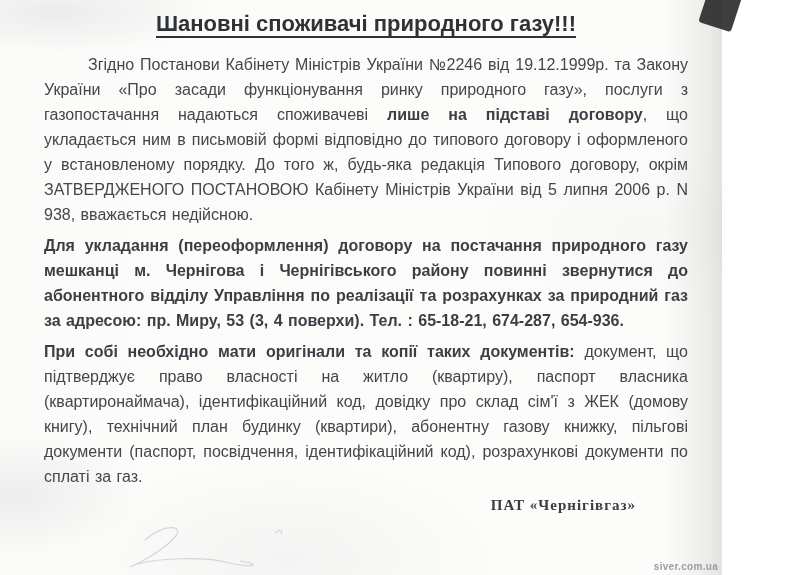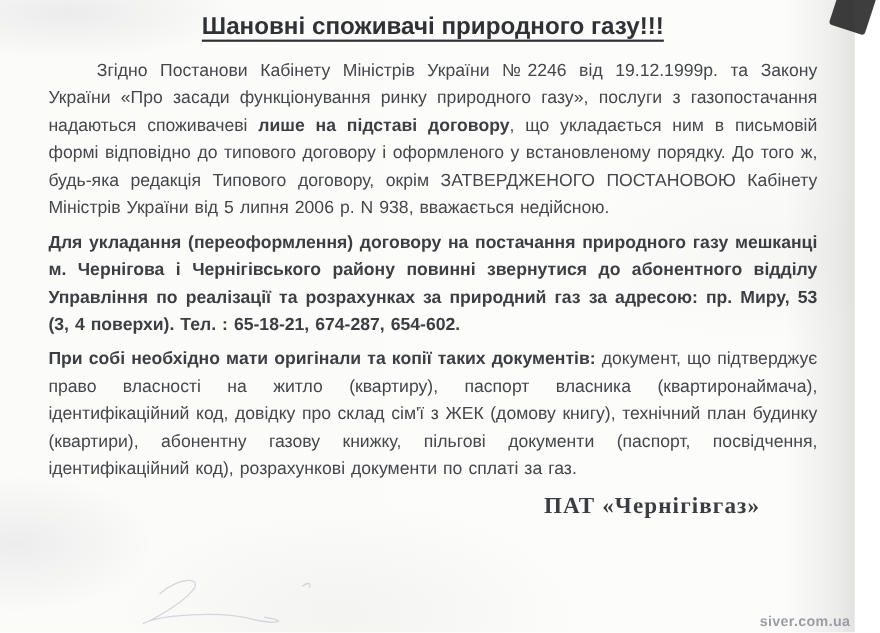--- a/index.html
+++ b/index.html
@@ -5,21 +5,21 @@
   html, body {
     margin: 0;
     padding: 0;
     width: 800px;
     height: 575px;
     overflow: hidden;
     background: #ffffff;
   }
   .page {
     position: relative;
-    width: 777px;
+    width: 722px;
     height: 575px;
     box-sizing: border-box;
     padding: 8px 34px 0 44px;
     font-family: "Liberation Sans", sans-serif;
     color: #43464b;
     background:
       radial-gradient(ellipse 220px 60px at 8% 2%, rgba(160,165,172,0.18), rgba(160,165,172,0) 70%),
       radial-gradient(ellipse 180px 90px at 2% 86%, rgba(150,155,165,0.15), rgba(150,155,165,0) 70%),
       radial-gradient(ellipse 260px 120px at 90% 40%, rgba(200,203,208,0.10), rgba(200,203,208,0) 70%),
       radial-gradient(ellipse 300px 140px at 40% 97%, rgba(170,175,182,0.10), rgba(170,175,182,0) 70%),
@@ -65,54 +65,54 @@
     color: #3b3e43;
     text-decoration-thickness: 1.5px;
     text-underline-offset: 3px;
   }
   .signature {
     margin-top: 8px;
     text-align: right;
     padding-right: 52px;
     font-family: "Liberation Serif", serif;
     font-weight: bold;
-    font-size: 21px;
+    font-size: 15px;
     color: #3a3d42;
     letter-spacing: 1px;
   }
   .pencil-mark {
     position: absolute;
     left: 90px;
     top: 515px;
     width: 260px;
     height: 60px;
     pointer-events: none;
   }
   .watermark {
     position: absolute;
     right: 4px;
     bottom: 3px;
-    font-size: 13px;
+    font-size: 10px;
     font-weight: bold;
     color: #9a9da4;
     letter-spacing: 0.3px;
   }
 </style>
 </head>
 <body>
 
 <div class="page">
 
   <div class="corner-mark"></div>
 
   <h1 class="title"><span class="u">Шановні споживачі природного газу!!!</span></h1>
 
   <p class="body-par p1"><span>Згідно Постанови Кабінету Міністрів України №2246 від 19.12.1999р. та Закону України «Про засади функціонування ринку природного газу», послуги з газопостачання надаються споживачеві </span><span class="bold-underline">лише на підставі договору</span><span>, що укладається ним в письмовій формі відповідно до типового договору і оформленого у встановленому порядку. До того ж, будь-яка редакція Типового договору, окрім ЗАТВЕРДЖЕНОГО ПОСТАНОВОЮ Кабінету Міністрів України від 5 липня 2006 р. N 938, вважається недійсною.</span></p>
 
-  <p class="body-par bold">Для укладання (переоформлення) договору на постачання природного газу мешканці м. Чернігова і Чернігівського району повинні звернутися до абонентного відділу Управління по реалізації та розрахунках за природний газ за адресою: пр. Миру, 53 (3, 4 поверхи). Тел. : 65-18-21, 674-287, 654-602.</p>
+  <p class="body-par bold">Для укладання (переоформлення) договору на постачання природного газу мешканці м. Чернігова і Чернігівського району повинні звернутися до абонентного відділу Управління по реалізації та розрахунках за природний газ за адресою: пр. Миру, 53 (3, 4 поверхи). Тел. : 65-18-21, 674-287, 654-936.</p>
 
   <p class="body-par"><span class="bold-underline">При собі необхідно мати оригінали та копії таких документів:</span><span> документ, що підтверджує право власності на житло (квартиру), паспорт власника (квартиронаймача), ідентифікаційний код, довідку про склад сім'ї з ЖЕК (домову книгу), технічний план будинку (квартири), абонентну газову книжку, пільгові документи (паспорт, посвідчення, ідентифікаційний код), розрахункові документи по сплаті за газ.</span></p>
 
 
   <div class="signature">ПАТ «Чернігівгаз»</div>
 
   <svg class="pencil-mark" viewBox="0 0 260 60" xmlns="http://www.w3.org/2000/svg">
     <path d="M55 25 C 75 8, 95 10, 85 22 C 75 34, 50 48, 40 52 C 55 44, 110 40, 140 48 C 160 53, 175 50, 150 46" fill="none" stroke="#c9cdd6" stroke-width="1.2" opacity="0.8"></path>
     <path d="M185 18 c 4 -4, 9 -3, 6 1" fill="none" stroke="#c9cdd6" stroke-width="1.2" opacity="0.8"></path>
   </svg>

